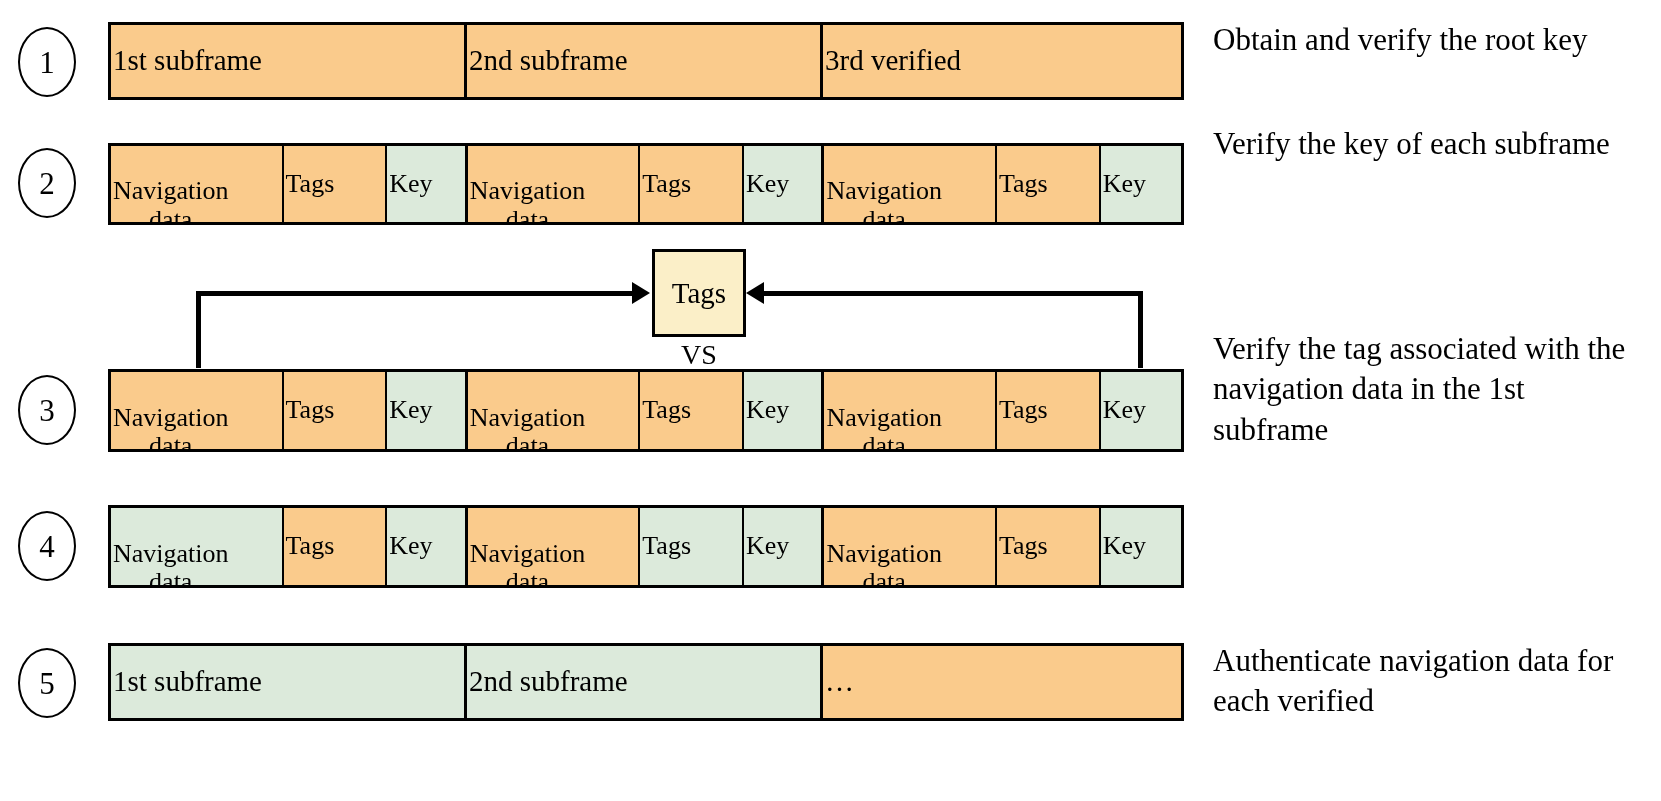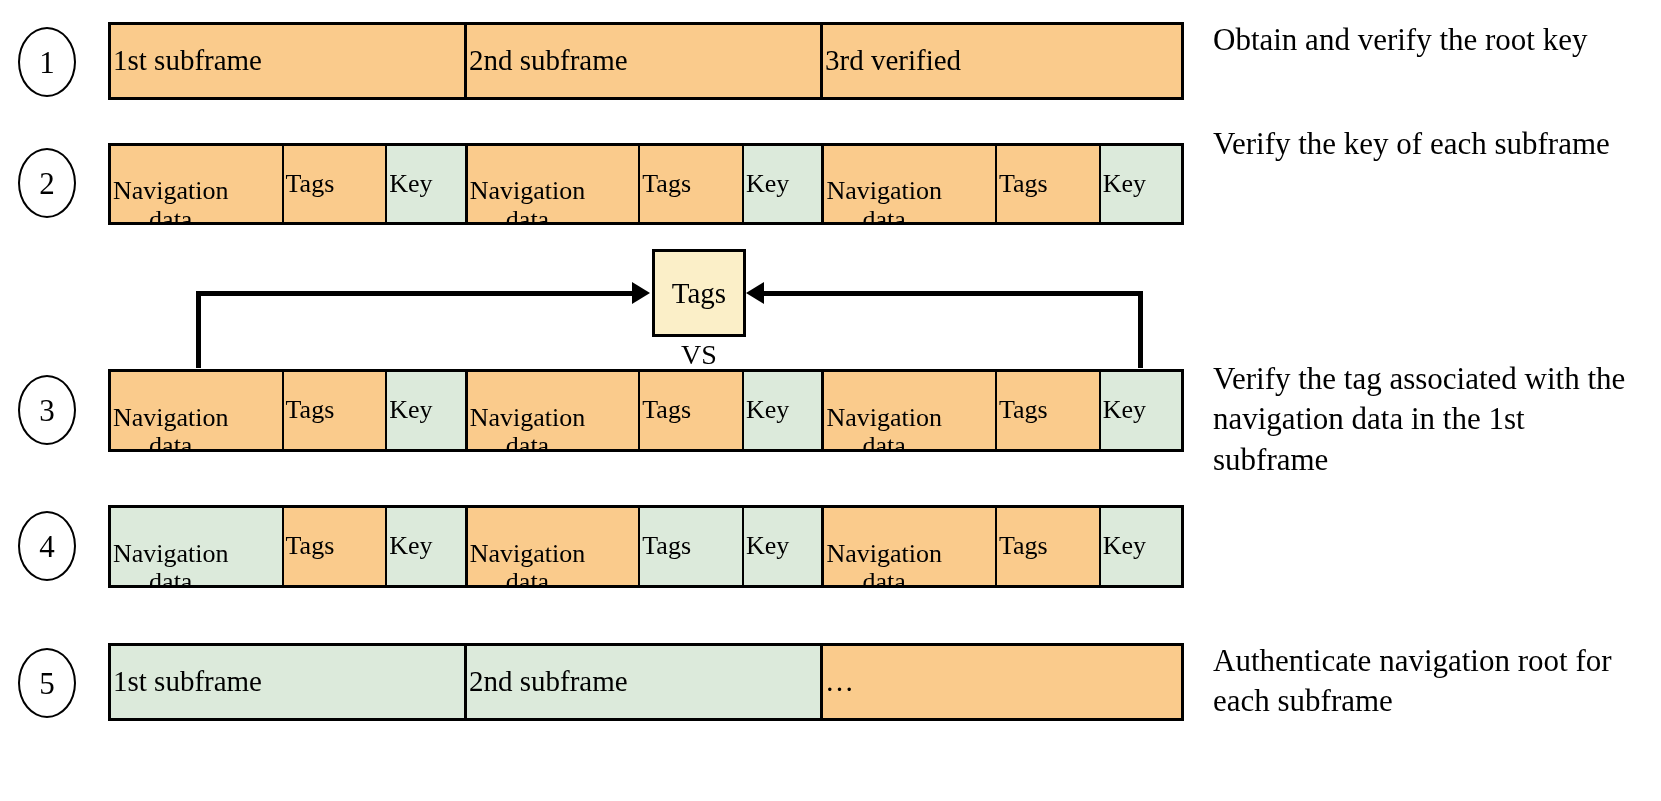--- a/index.html
+++ b/index.html
@@ -176,21 +176,21 @@
     <div class="cell orange" style="width:185px;">
         <span class="two-line">Navigation<br>data</span>
       </div>
     <div class="cell orange" style="width:111px;">
         <span>Tags</span>
       </div>
     <div class="cell green" style="width:86px;">
         <span>Key</span>
       </div>
   </div>
-  <div class="desc" style="left:1213px;top:329px;width:430px;margin-top:30px;">Verify the tag associated with the navigation data in the 1st subframe</div>
+  <div class="desc" style="left:1213px;top:329px;width:430px;">Verify the tag associated with the navigation data in the 1st subframe</div>
 
   <div class="step-circle" style="left:18px;top:511px;">
     <span>4</span>
   </div>
   <div class="frame-row row-small" style="left:108px;top:505px;width:1076px;height:83px;">
     <div class="cell green" style="width:185px;">
         <span class="two-line">Navigation<br>data</span>
       </div>
     <div class="cell orange" style="width:111px;">
         <span>Tags</span>
@@ -225,15 +225,15 @@
     <div class="cell green sep-strong" style="width:358px;">
         <span>1st subframe</span>
       </div>
     <div class="cell green sep-strong" style="width:358px;">
         <span>2nd subframe</span>
       </div>
     <div class="cell orange" style="width:360px;">
         <span>…</span>
       </div>
   </div>
-  <div class="desc" style="left:1213px;top:641px;width:430px;">Authenticate navigation root for each subframe</div>
+  <div class="desc" style="left:1213px;top:641px;width:430px;">Authenticate navigation data for each verified</div>
 
 </div>
 
 </body></html>

